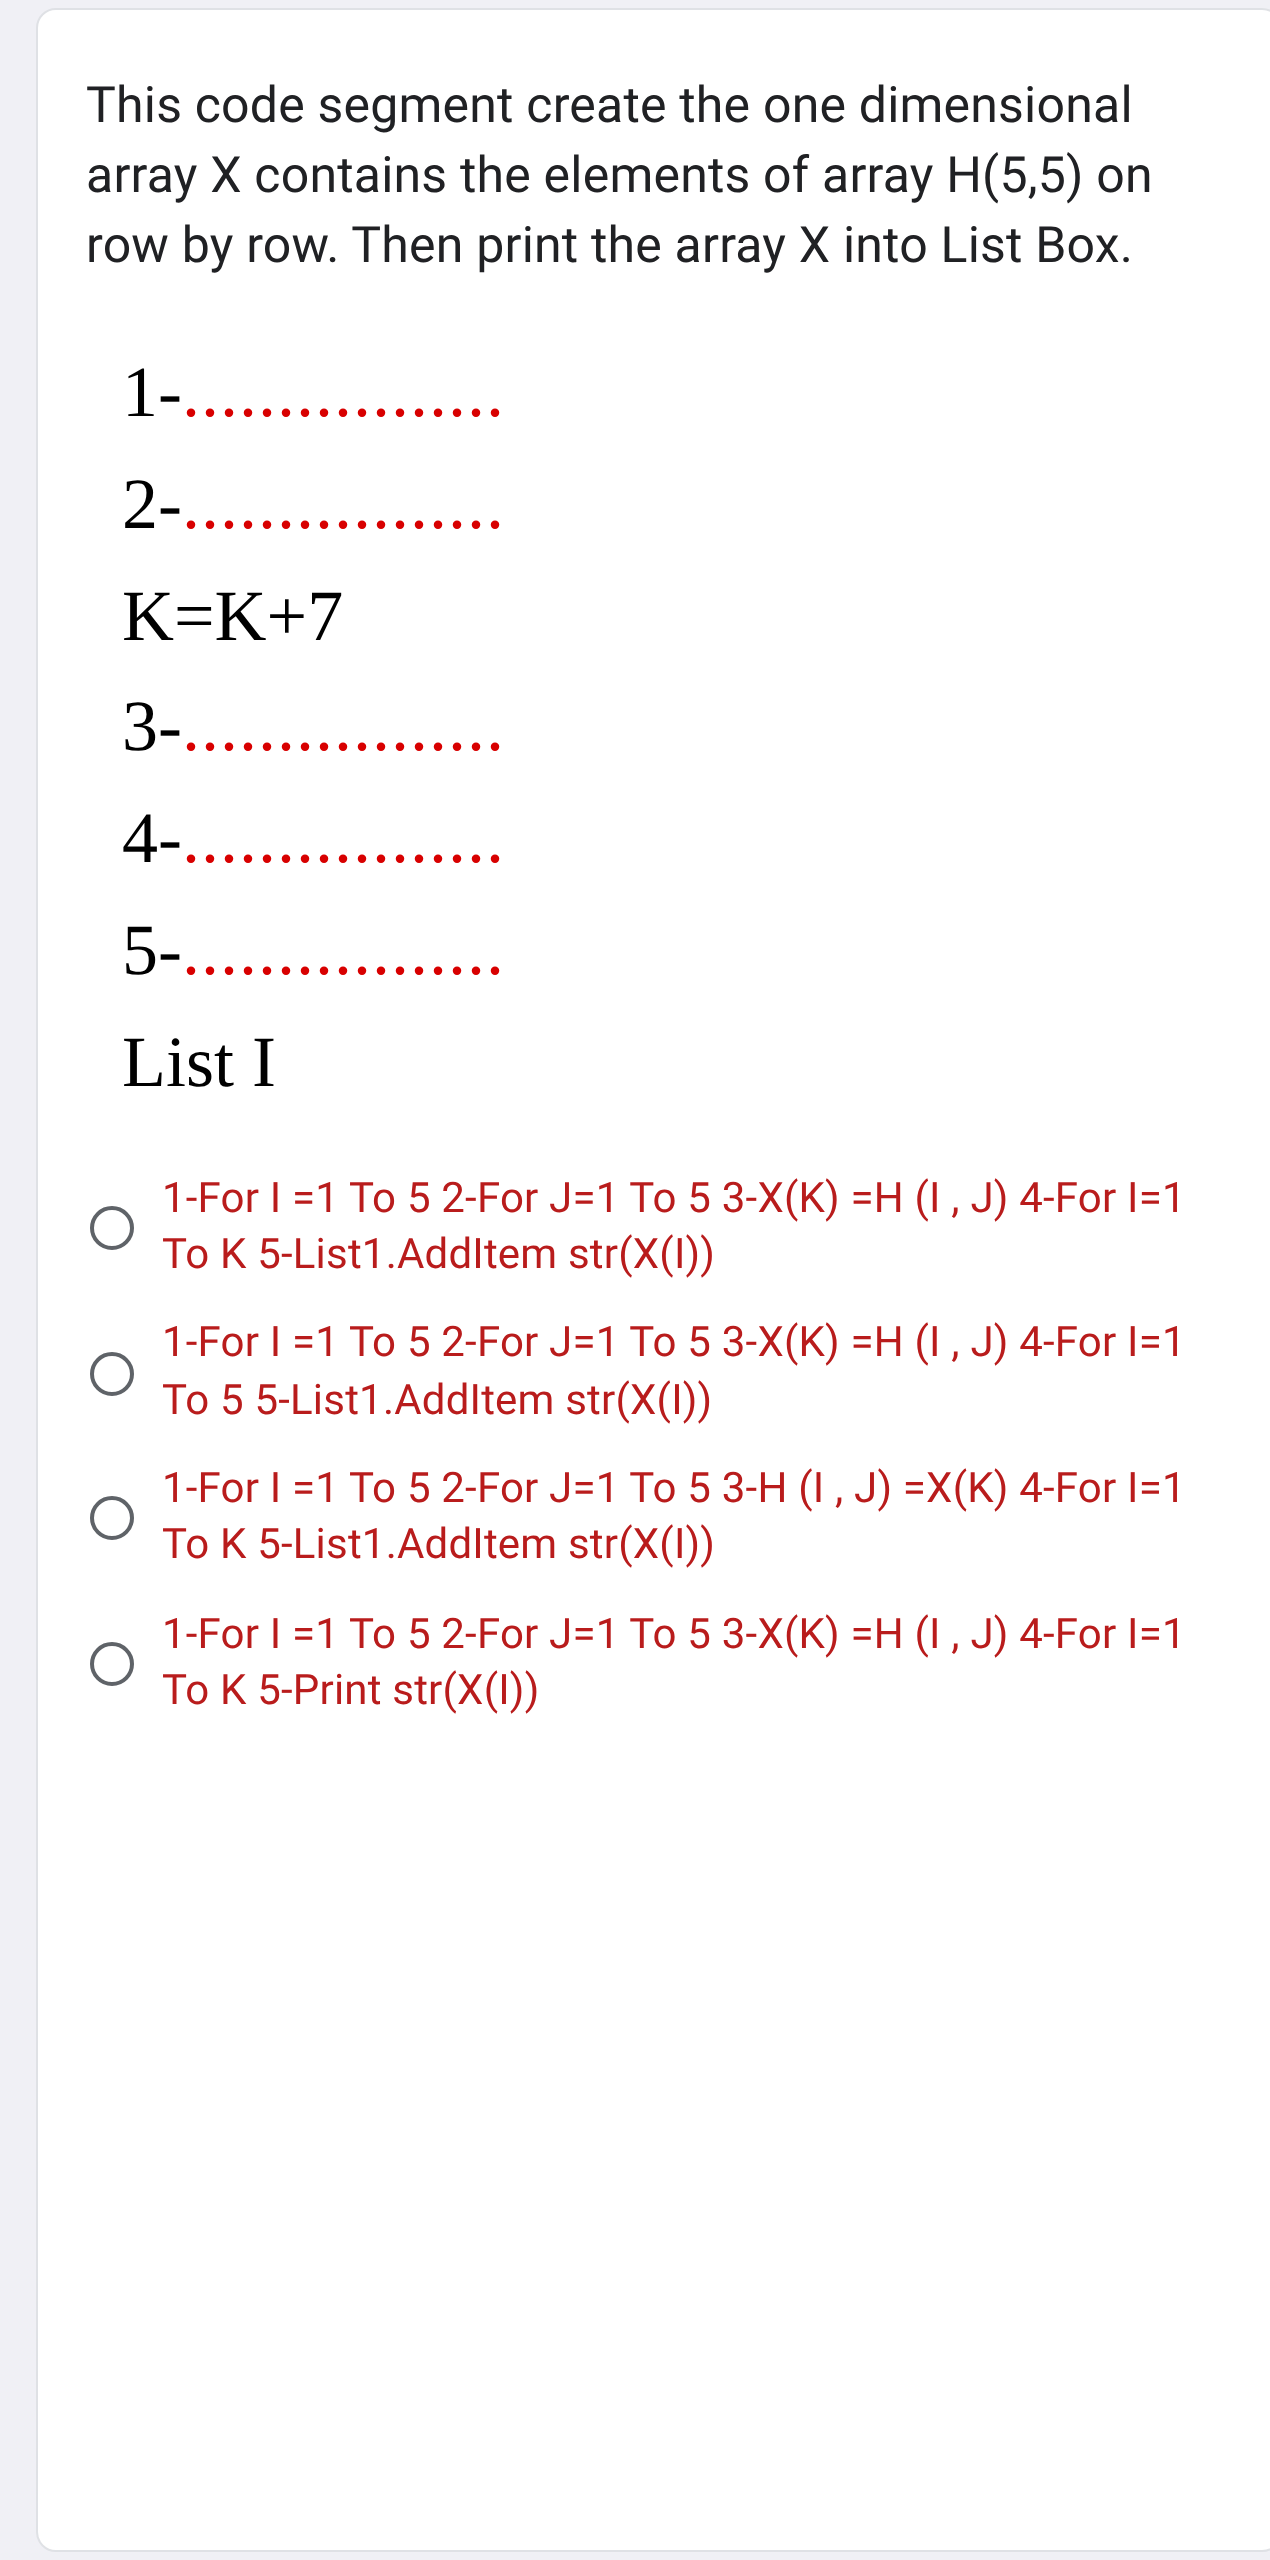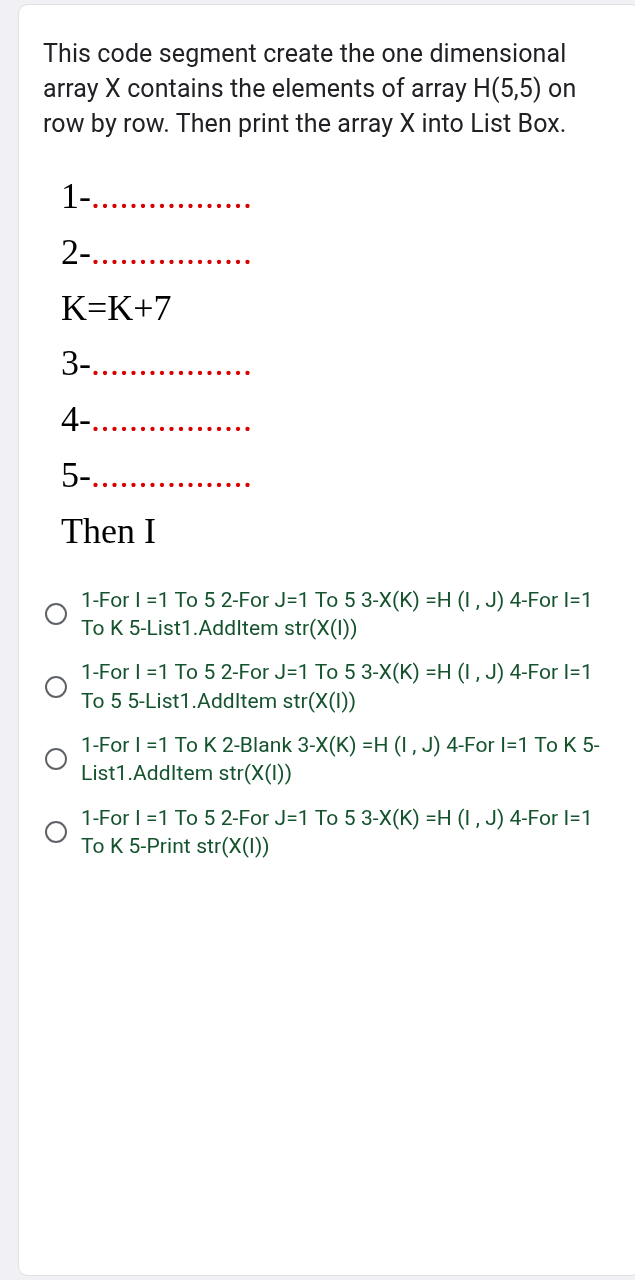--- a/index.html
+++ b/index.html
@@ -49,60 +49,60 @@
     width: 22px;
     height: 22px;
     border: 2px solid #5f6368;
     border-radius: 50%;
     flex: 0 0 22px;
     margin-left: 2px;
   }
   .option-text {
     font-size: 21px;
     line-height: 1.35;
-    color: #14532d;
+    color: #b91c1c;
     letter-spacing: 0.1px;
     font-weight: 400;
     flex: 1;
   }
 </style>
 </head>
 <body>
 
 <div class="card">
 
   <div class="question-text">This code segment create the one dimensional array X contains the elements of array H(5,5) on row by row. Then print the array X into List Box.</div>
 
   <div class="code-block">
     <div class="code-line"><span>1-</span><span class="dots">.................</span></div>
     <div class="code-line"><span>2-</span><span class="dots">.................</span></div>
     <div class="code-line"><span>K=K+7</span></div>
     <div class="code-line"><span>3-</span><span class="dots">.................</span></div>
     <div class="code-line"><span>4-</span><span class="dots">.................</span></div>
     <div class="code-line"><span>5-</span><span class="dots">.................</span></div>
-    <div class="code-line"><span>Then I</span></div>
+    <div class="code-line"><span>List I</span></div>
   </div>
 
   <div class="options">
 
     <div class="option">
       <div class="radio"></div>
       <div class="option-text">1-For I =1 To 5 2-For J=1 To 5 3-X(K) =H (I , J) 4-For I=1 To K 5-List1.AddItem str(X(I))</div>
     </div>
 
     <div class="option">
       <div class="radio"></div>
       <div class="option-text">1-For I =1 To 5 2-For J=1 To 5 3-X(K) =H (I , J) 4-For I=1 To 5 5-List1.AddItem str(X(I))</div>
     </div>
 
-
     <div class="option">
       <div class="radio"></div>
-      <div class="option-text">1-For I =1 To K 2-Blank 3-X(K) =H (I , J) 4-For I=1 To K 5-List1.AddItem str(X(I))</div>
+      <div class="option-text">1-For I =1 To 5 2-For J=1 To 5 3-H (I , J) =X(K) 4-For I=1 To K 5-List1.AddItem str(X(I))</div>
     </div>
+
 
     <div class="option">
       <div class="radio"></div>
       <div class="option-text">1-For I =1 To 5 2-For J=1 To 5 3-X(K) =H (I , J) 4-For I=1 To K 5-Print str(X(I))</div>
     </div>
 
   </div>
 
 </div>
 

